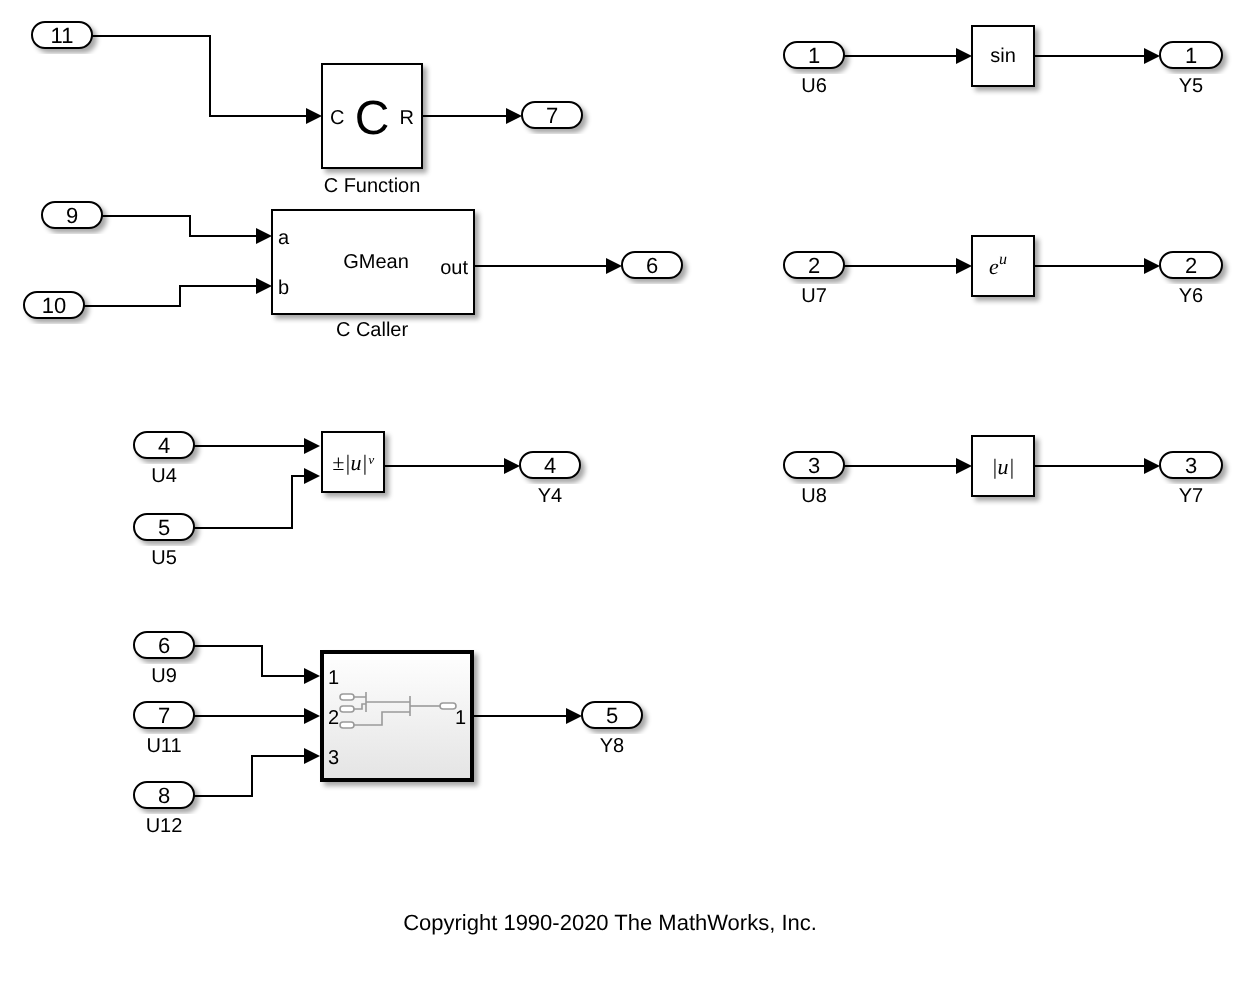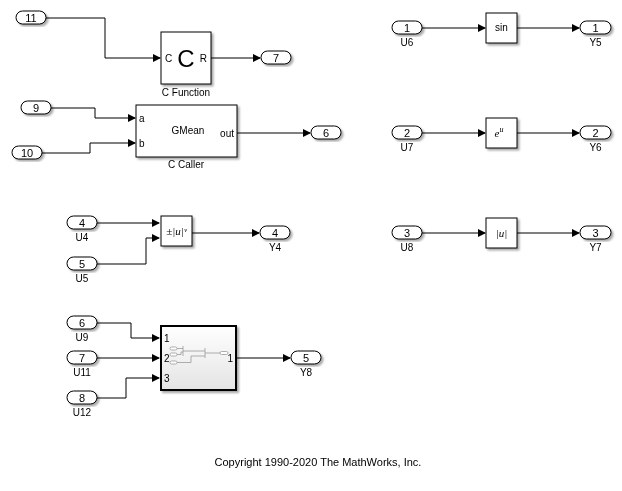--- a/index.html
+++ b/index.html
@@ -5,21 +5,21 @@
   html, body { margin: 0; padding: 0; background: #ffffff; }
   body { width: 622px; height: 491px; overflow: hidden; position: relative;
          font-family: "Liberation Sans", sans-serif; }
   #canvas { position: absolute; left: 0; top: 0; }
   .port-text { font-family: "Liberation Sans", sans-serif; font-size: 11px; fill: #000; }
   .block-label { font-family: "Liberation Sans", sans-serif; font-size: 10px; fill: #000; }
   .block-text { font-family: "Liberation Sans", sans-serif; font-size: 10px; fill: #000; }
   .big-c { font-family: "Liberation Sans", sans-serif; font-size: 24px; fill: #000; }
   .math { font-family: "Liberation Serif", serif; font-style: italic; font-size: 11px; fill: #000; }
   .copyright { position: absolute; left: 0; width: 610px; top: 456px; text-align: center;
-               font-size: 11px; color: #000; margin-left: 13px; }
+               font-size: 11px; color: #000; }
 </style>
 </head>
 <body>
 
 <svg id="canvas" width="622" height="491" viewBox="0 0 622 491" xmlns="http://www.w3.org/2000/svg">
   <defs>
     <marker id="arr" markerWidth="8" markerHeight="8" refX="7" refY="4" orient="auto" markerUnits="userSpaceOnUse">
       <path d="M0,0 L8,4 L0,8 z" fill="#000"></path>
     </marker>
     <linearGradient id="subgrad" x1="0" y1="0" x2="0" y2="1">

